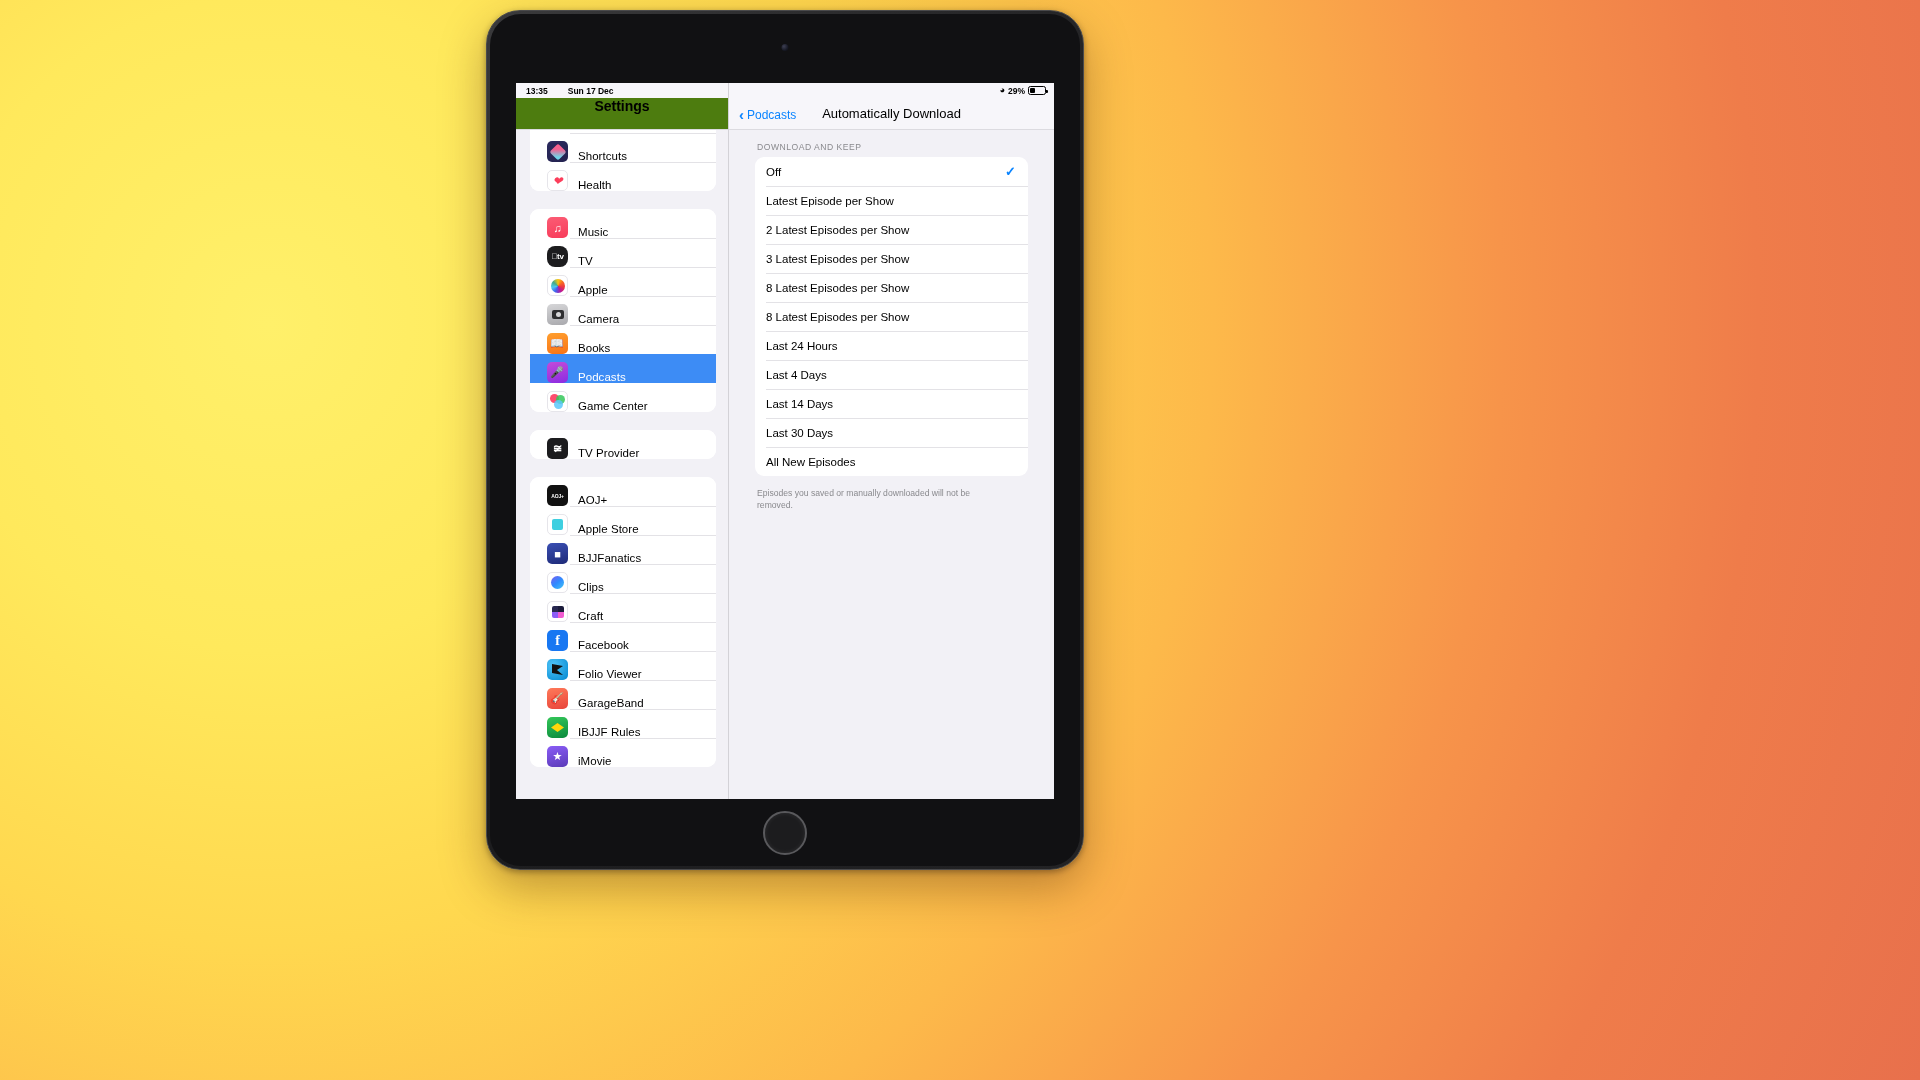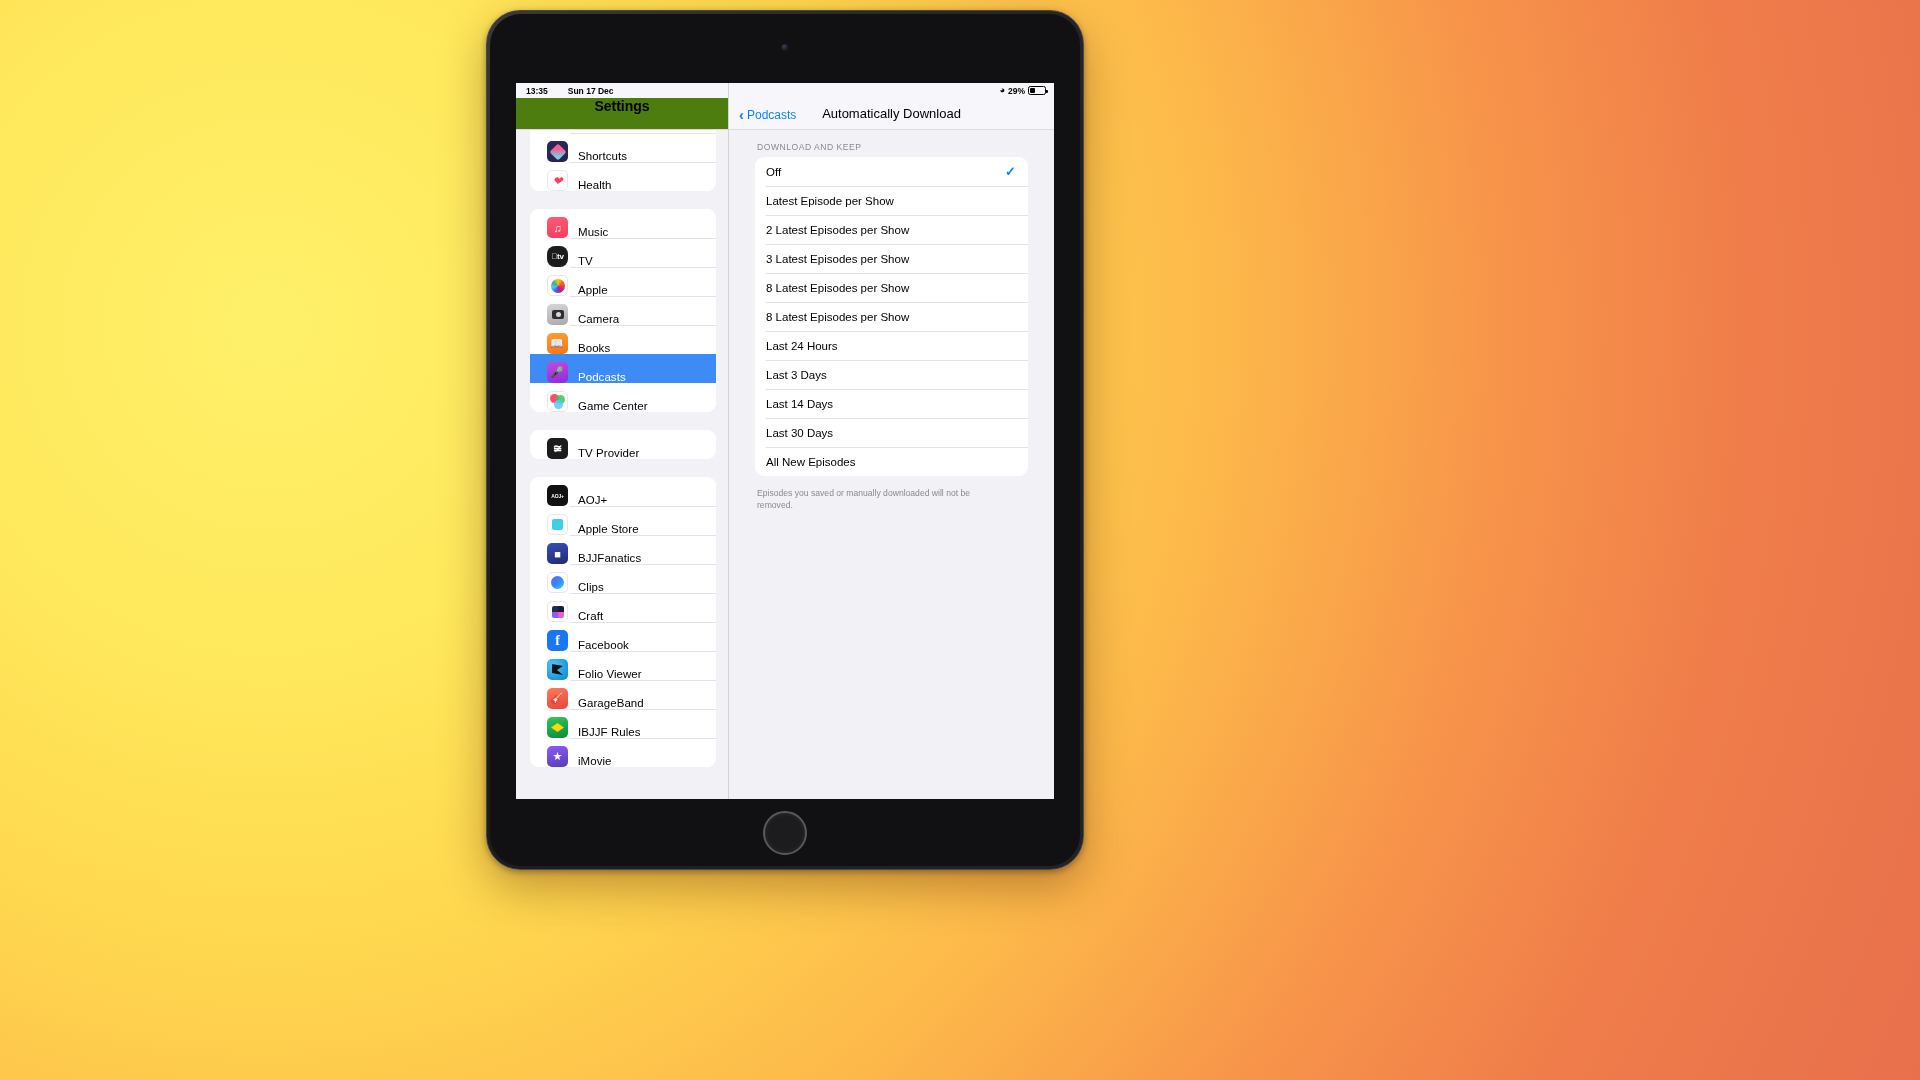--- a/index.html
+++ b/index.html
@@ -416,21 +416,21 @@
                 <div class="opt-row">
                   <span class="opt-label">8 Latest Episodes per Show</span>
                 </div>
                 <div class="opt-row">
                   <span class="opt-label">8 Latest Episodes per Show</span>
                 </div>
                 <div class="opt-row">
                   <span class="opt-label">Last 24 Hours</span>
                 </div>
                 <div class="opt-row">
-                  <span class="opt-label">Last 3 Days</span>
+                  <span class="opt-label">Last 4 Days</span>
                 </div>
                 <div class="opt-row">
                   <span class="opt-label">Last 14 Days</span>
                 </div>
                 <div class="opt-row">
                   <span class="opt-label">Last 30 Days</span>
                 </div>
                 <div class="opt-row">
                   <span class="opt-label">All New Episodes</span>
                 </div>

